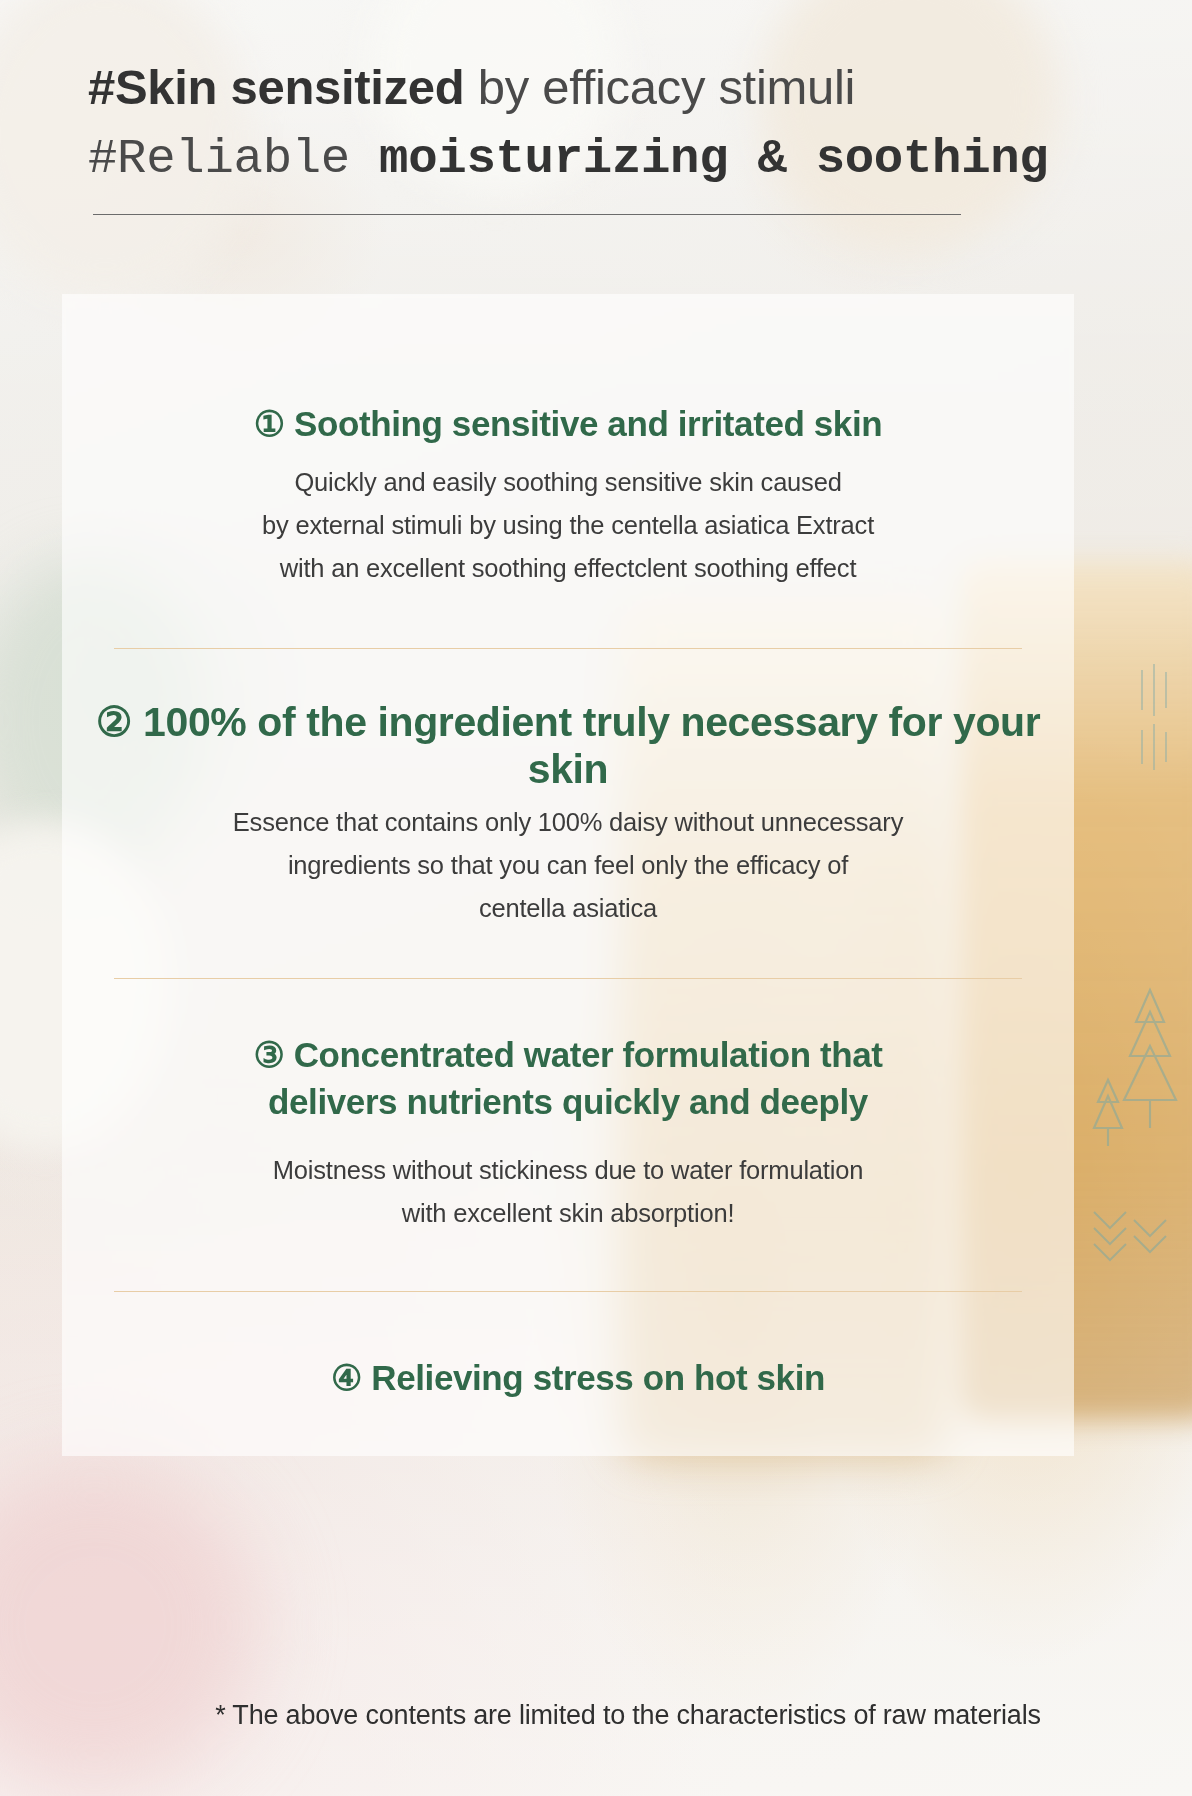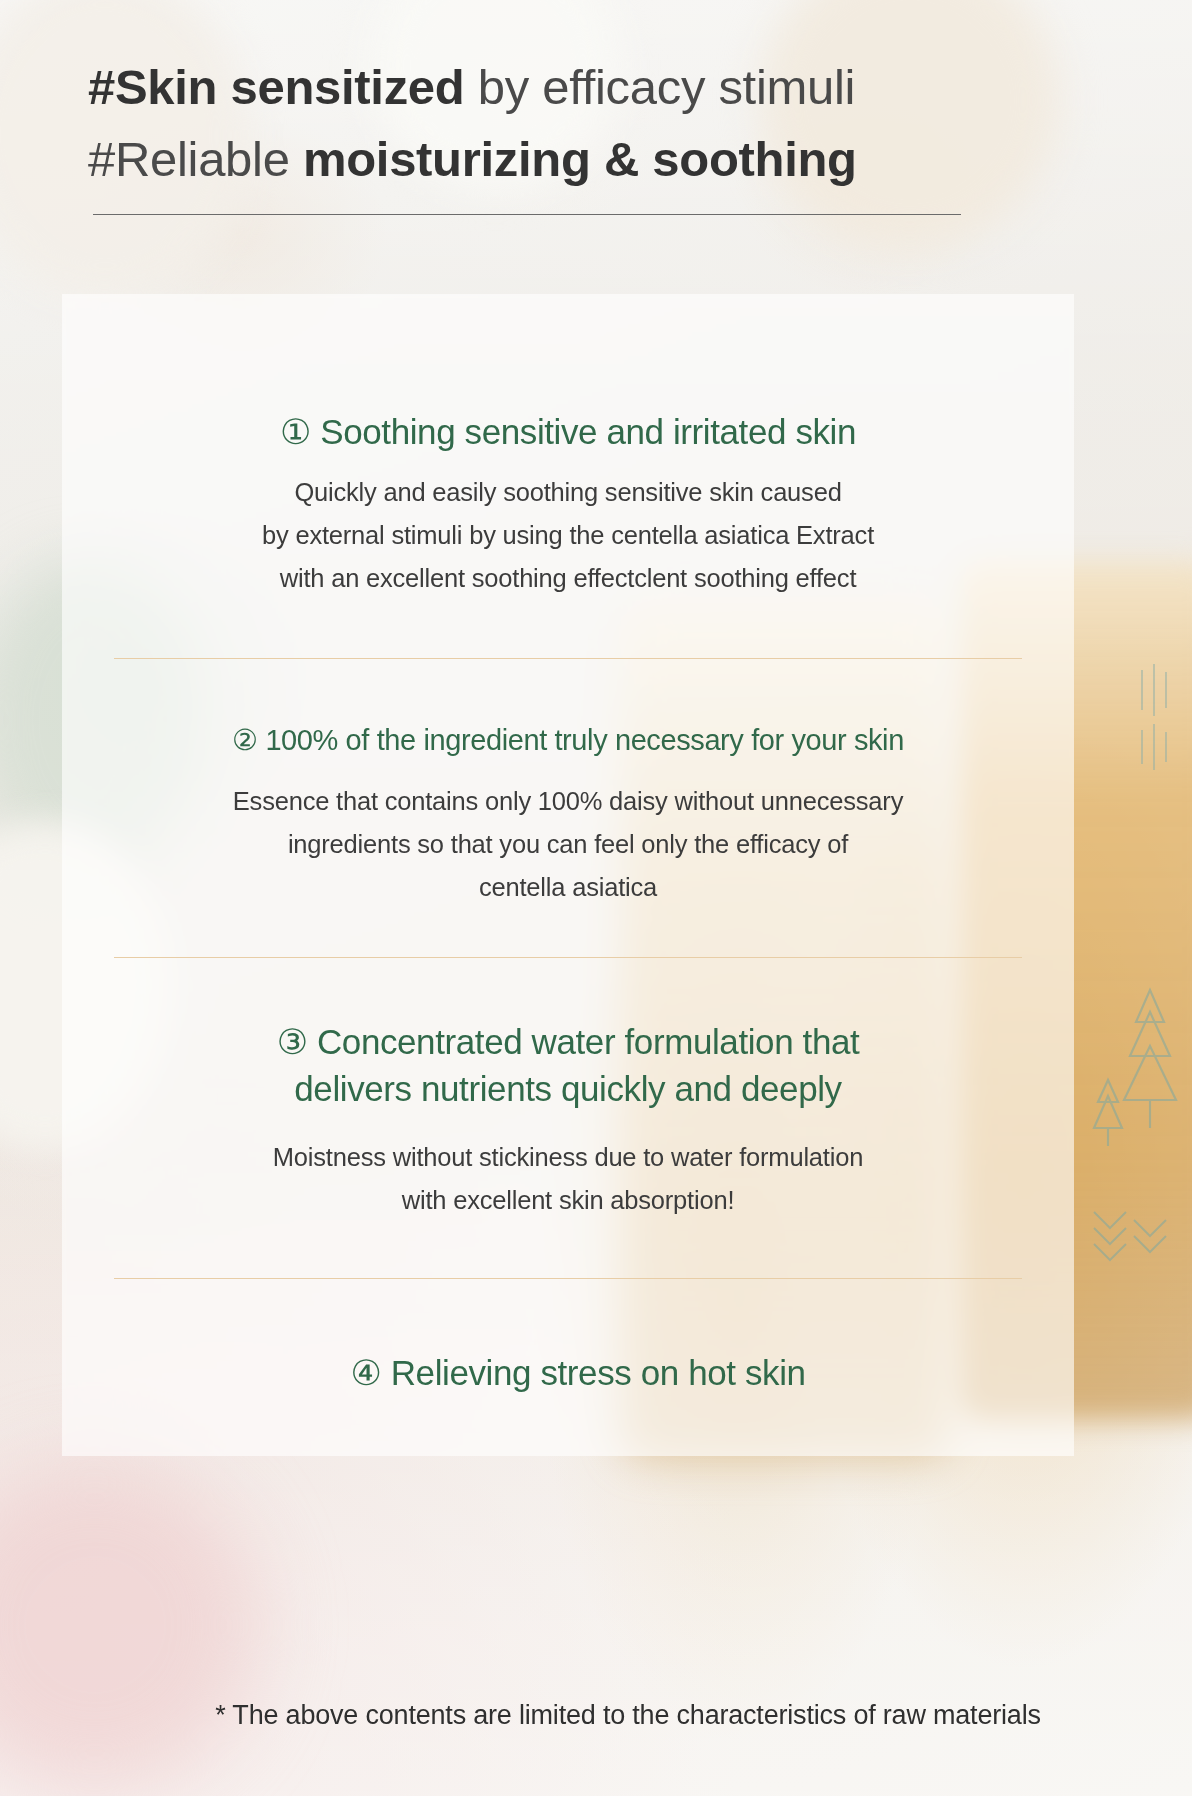--- a/index.html
+++ b/index.html
@@ -124,21 +124,21 @@
     margin: 0;
     padding: 0 0 0 88px;
     color: #3b3b3b;
     font-size: 49px;
     line-height: 70px;
     letter-spacing: -0.3px;
     font-weight: 400;
     white-space: nowrap;
   }
   .headline.line1 { margin-top: 52px; }
-  .headline.line2 { margin-top: 2px; }
+  .headline.line2 { margin-top: 2px; font-family: Liberation Mono, monospace; }
   .hl-bold { font-weight: 700; color: #333333; }
   .hl-reg  { font-weight: 400; color: #4a4a4a; }
 
   .header-rule {
     position: absolute;
     left: 93px; top: 214px;
     width: 868px; height: 0;
     border-top: 1.4px solid #6b6b6b;
   }
 
@@ -179,23 +179,23 @@
   .sections {
     position: absolute;
     left: 62px; top: 294px;
     width: 1012px;
   }
   .section {
     position: relative;
     text-align: center;
   }
   .sec-title {
-    margin: 16px;
+    margin: 8px;
     color: #31694a;
-    font-weight: 400;
+    font-weight: 700;
     font-size: 35px;
     line-height: 47px;
     letter-spacing: -0.4px;
   }
   .sec-body {
     margin: 10px 0 0 0;
     color: #3c3c3c;
     font-weight: 400;
     font-size: 25.5px;
     line-height: 43px;
@@ -207,21 +207,21 @@
     border-top: 1.6px solid #e8cda6;
     margin: 0 52px;
   }
 
   
   .sec1 { padding-top: 98px; }
   .sec1 .sec-body { margin-top: 14px; }
   .div1 { margin-top: 58px; }
 
   .sec2 { padding-top: 42px; }
-  .sec2 .sec-title { font-size: 29px; }
+  .sec2 .sec-title { font-size: 41px; }
   .sec2 .sec-body { margin-top: 8px; }
   .div2 { margin-top: 48px; }
 
   .sec3 { padding-top: 44px; }
   .sec3 .sec-body { margin-top: 24px; }
   .div3 { margin-top: 56px; }
 
   .sec4 { padding-top: 54px; }
   .sec4 .sec-body { margin-top: 16px; }
 

